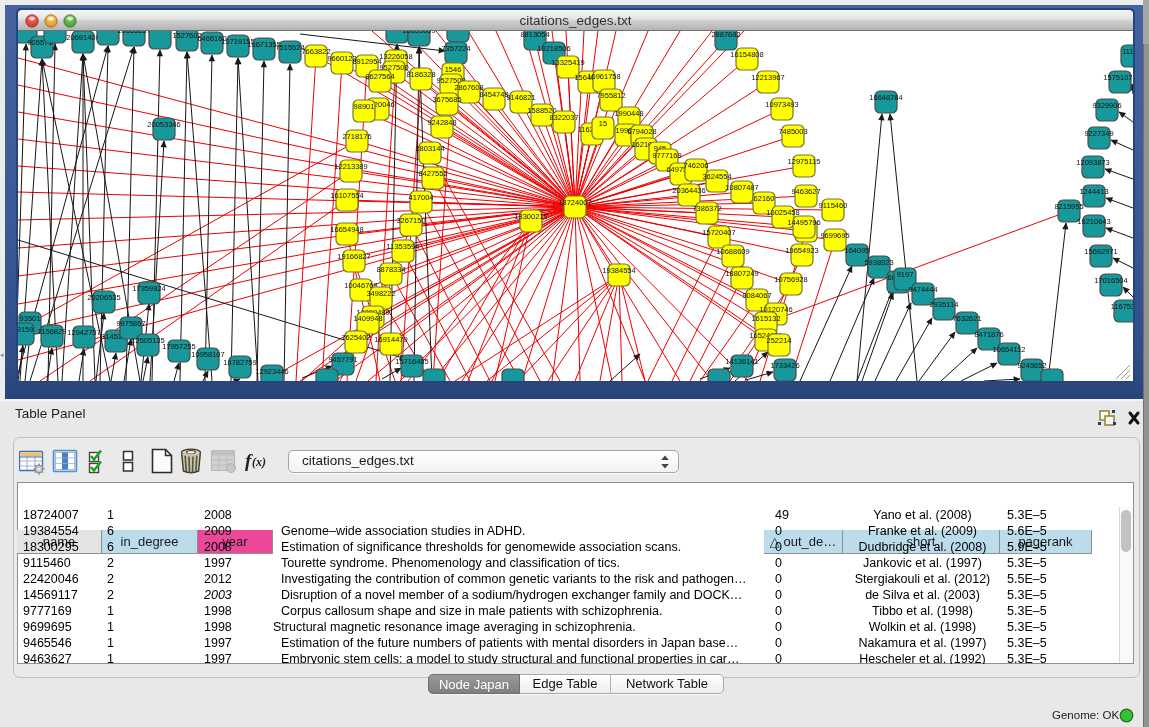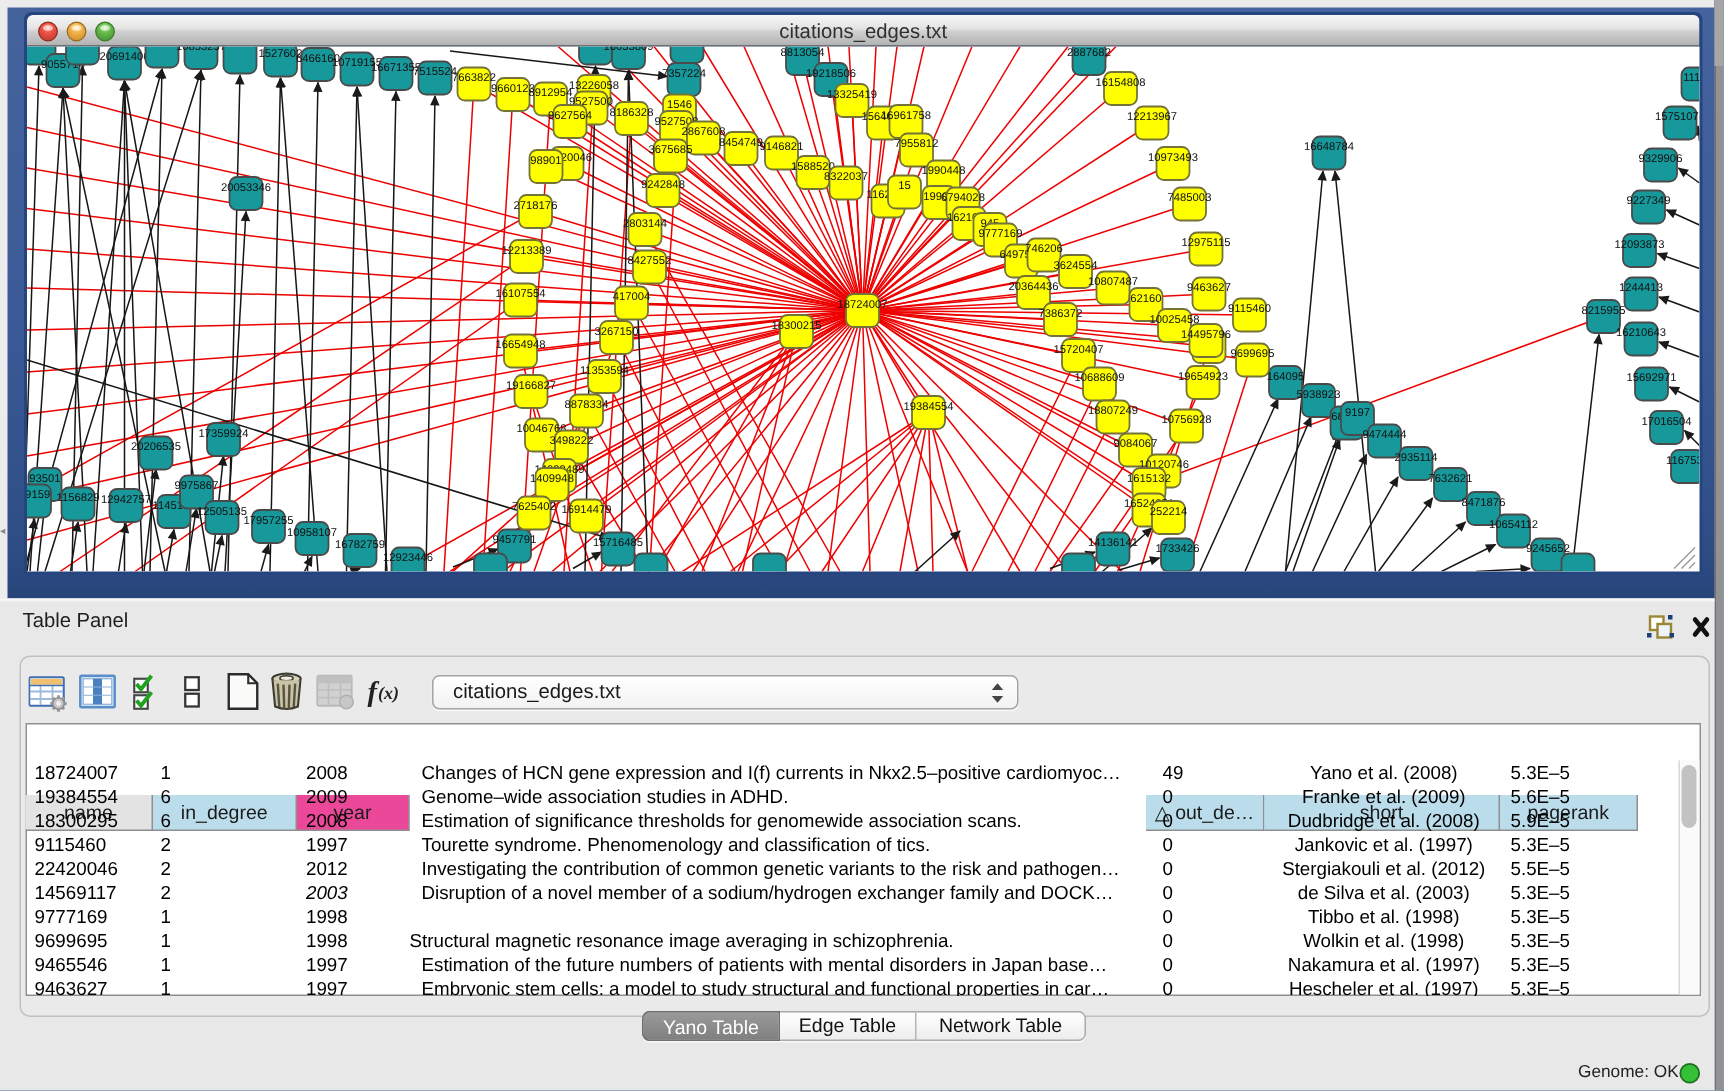--- a/index.html
+++ b/index.html
@@ -658,21 +658,20 @@
 <div class="abs" style="left:747px;top:0;width:79px;height:24px;background:#bbdcea;border-right:1px solid #8f8f8f;border-bottom:1px solid #8f8f8f;text-align:center;line-height:24px;">△ out_de…</div>
 <div class="abs" style="left:826px;top:0;width:157px;height:24px;background:#bbdcea;border-right:1px solid #8f8f8f;border-bottom:1px solid #8f8f8f;text-align:center;line-height:24px;">short</div>
 <div class="abs" style="left:983px;top:0;width:92px;height:24px;background:#bbdcea;border-right:1px solid #8f8f8f;border-bottom:1px solid #8f8f8f;text-align:center;line-height:24px;">pagerank</div>
 </div>
 
 <div class="abs" style="left:17px;top:507px;width:1117px;height:157px;overflow:hidden;font-size:12.5px;color:#000;line-height:16px;">
 <div style="position:absolute;left:0;top:0px;width:1117px;height:16px;">
 <span style="position:absolute;left:6px;">18724007</span>
 <span style="position:absolute;left:90px;">1</span>
 <span style="position:absolute;left:187px;">2008</span>
-<span style="position:absolute;left:264px;">Changes of HCN gene expression and I(f) currents in Nkx2.5–positive cardiomyoc…</span>
 <span style="position:absolute;left:758px;">49</span>
 <span style="position:absolute;left:827px;width:157px;text-align:center;">Yano et al. (2008)</span>
 <span style="position:absolute;left:990px;">5.3E–5</span>
 </div>
 <div style="position:absolute;left:0;top:16px;width:1117px;height:16px;">
 <span style="position:absolute;left:6px;">19384554</span>
 <span style="position:absolute;left:90px;">6</span>
 <span style="position:absolute;left:187px;">2009</span>
 <span style="position:absolute;left:264px;">Genome–wide association studies in ADHD.</span>
 <span style="position:absolute;left:758px;">0</span>
@@ -712,20 +711,21 @@
 <span style="position:absolute;left:187px;font-style:italic;">2003</span>
 <span style="position:absolute;left:264px;">Disruption of a novel member of a sodium/hydrogen exchanger family and DOCK…</span>
 <span style="position:absolute;left:758px;">0</span>
 <span style="position:absolute;left:827px;width:157px;text-align:center;">de Silva et al. (2003)</span>
 <span style="position:absolute;left:990px;">5.3E–5</span>
 </div>
 <div style="position:absolute;left:0;top:96px;width:1117px;height:16px;">
 <span style="position:absolute;left:6px;">9777169</span>
 <span style="position:absolute;left:90px;">1</span>
 <span style="position:absolute;left:187px;">1998</span>
+<span style="position:absolute;left:264px;">Corpus callosum shape and size in male patients with schizophrenia.</span>
 <span style="position:absolute;left:758px;">0</span>
 <span style="position:absolute;left:827px;width:157px;text-align:center;">Tibbo et al. (1998)</span>
 <span style="position:absolute;left:990px;">5.3E–5</span>
 </div>
 <div style="position:absolute;left:0;top:112px;width:1117px;height:16px;">
 <span style="position:absolute;left:6px;">9699695</span>
 <span style="position:absolute;left:90px;">1</span>
 <span style="position:absolute;left:187px;">1998</span>
 <span style="position:absolute;left:256px;">Structural magnetic resonance image averaging in schizophrenia.</span>
 <span style="position:absolute;left:758px;">0</span>
@@ -740,30 +740,30 @@
 <span style="position:absolute;left:758px;">0</span>
 <span style="position:absolute;left:827px;width:157px;text-align:center;">Nakamura et al. (1997)</span>
 <span style="position:absolute;left:990px;">5.3E–5</span>
 </div>
 <div style="position:absolute;left:0;top:144px;width:1117px;height:16px;">
 <span style="position:absolute;left:6px;">9463627</span>
 <span style="position:absolute;left:90px;">1</span>
 <span style="position:absolute;left:187px;">1997</span>
 <span style="position:absolute;left:264px;">Embryonic stem cells: a model to study structural and functional properties in car…</span>
 <span style="position:absolute;left:758px;">0</span>
-<span style="position:absolute;left:827px;width:157px;text-align:center;">Hescheler et al. (1997)</span>
+<span style="position:absolute;left:827px;width:157px;text-align:center;">Hescheler et al. (1992)</span>
 <span style="position:absolute;left:990px;">5.3E–5</span>
 </div>
 </div>
 
 <div class="abs" style="left:1119px;top:507px;width:14px;height:156px;background:#fafafa;border-left:1px solid #d8d8d8;"></div>
 <div class="abs" style="left:1121px;top:510px;width:10px;height:42px;background:#c2c2c2;border-radius:5px;"></div>
 
 <div class="abs" style="left:428px;top:674px;width:296px;height:20px;border:1px solid #ababab;border-radius:5px;background:linear-gradient(180deg,#ffffff,#ededed);box-shadow:0 1px 0 rgba(255,255,255,.7);"></div>
-<div class="abs" style="left:428px;top:674px;width:92px;height:20px;border-radius:5px 0 0 5px;background:linear-gradient(180deg,#9a9a9a,#7f7f7f);border:1px solid #6f6f6f;color:#fff;text-align:center;line-height:19px;font-size:13px;">Yano Table</div>
+<div class="abs" style="left:428px;top:674px;width:92px;height:20px;border-radius:5px 0 0 5px;background:linear-gradient(180deg,#9a9a9a,#7f7f7f);border:1px solid #6f6f6f;color:#fff;text-align:center;line-height:19px;font-size:13px;">Node Japan</div>
 <div class="abs" style="left:520px;top:674px;width:91px;height:20px;color:#111;text-align:center;line-height:20px;font-size:13px;border-right:1px solid #b5b5b5;">Edge Table</div>
 <div class="abs" style="left:611px;top:674px;width:112px;height:20px;color:#111;text-align:center;line-height:20px;font-size:13px;">Network Table</div>
 
 <div class="abs" style="left:1052px;top:709px;font-size:11.5px;color:#222;">Genome: OK</div>
 <svg class="abs" style="left:1119px;top:708px;" width="15" height="15">
 <circle cx="7.5" cy="7.5" r="6.3" fill="#35c135" stroke="#1f6f1f" stroke-width="1.2"></circle>
 </svg>
 
 <div class="abs" style="left:0px;top:350px;width:5px;height:10px;color:#8a8a8a;font-size:7px;line-height:10px;">◂</div>
 

